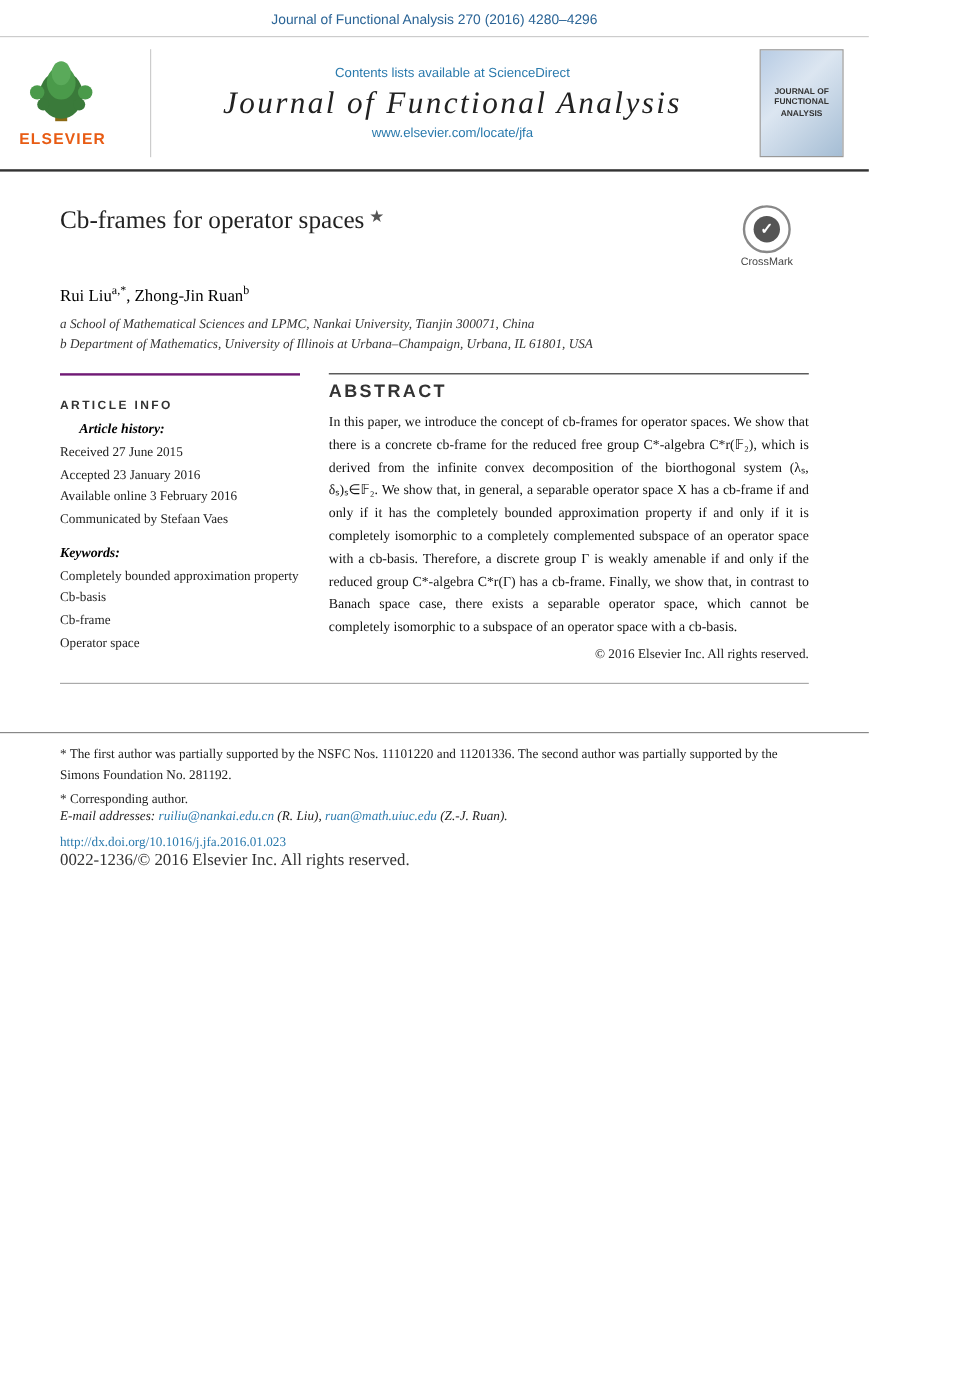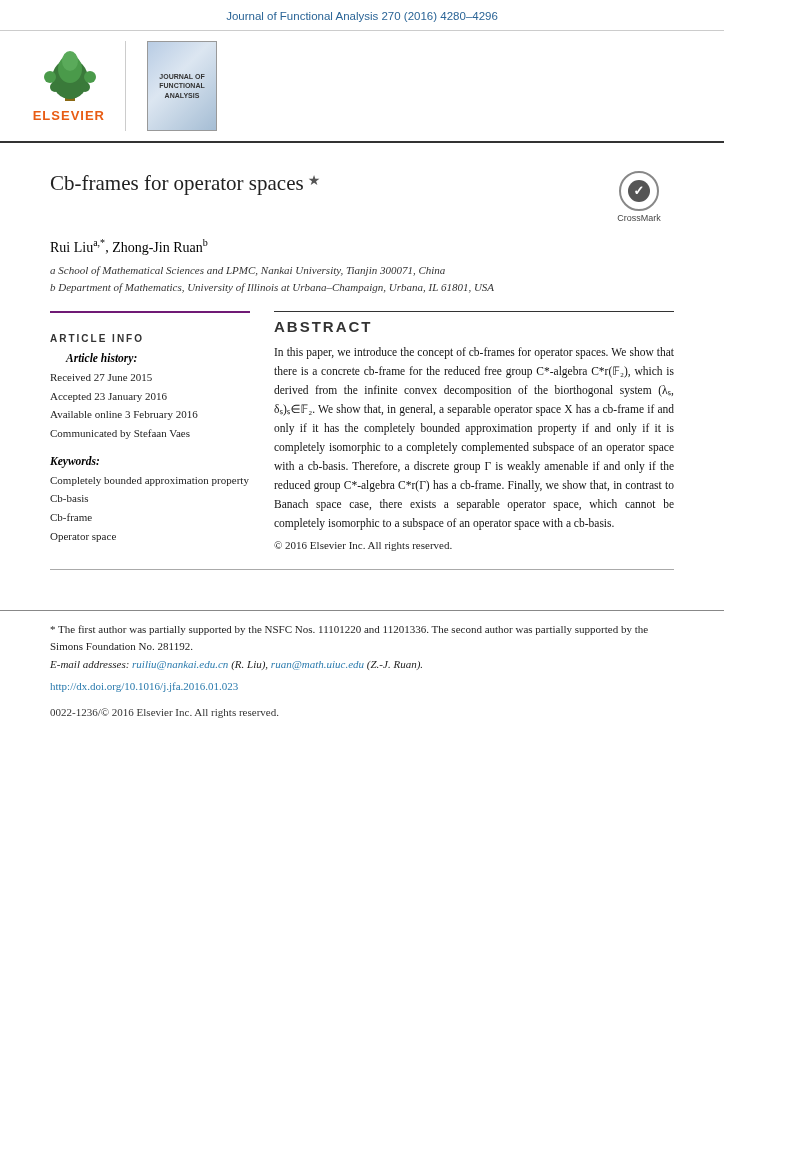--- a/index.html
+++ b/index.html
@@ -37,25 +37,25 @@
       display: flex;
       align-items: stretch;
       border-bottom: 2px solid #333;
       padding: 10px 16px;
       gap: 16px;
     }
 
     .elsevier-logo-box {
       display: flex;
       flex-direction: column;
-      align-items: flex-end;
+      align-items: flex-start;
       justify-content: center;
       min-width: 110px;
       border-right: 1px solid #ccc;
-      padding-right: 20px;
+      padding-right: 5px;
     }
     .elsevier-tree-icon {
       width: 70px;
       height: 55px;
     }
     .elsevier-brand {
       color: #e85c14;
       font-size: 13px;
       font-weight: bold;
       font-family: Arial, sans-serif;
@@ -262,20 +262,21 @@
       text-transform: uppercase;
     }
     .abstract-text {
       font-size: 11.5px;
       line-height: 1.65;
       color: #111;
       text-align: justify;
     }
     .copyright-line {
       font-size: 11px;
+      text-align: right;
       margin-top: 6px;
       color: #222;
     }
 
     
     .divider {
       border: none;
       border-top: 1px solid #aaa;
       margin: 18px 0 10px 0;
     }
@@ -308,23 +309,23 @@
     }
     .doi-line {
       font-size: 11px;
       margin-top: 10px;
     }
     .doi-link {
       color: #2a7aad;
       text-decoration: none;
     }
     .issn-line {
-      font-size: 11px;
+      font-size: 14px;
       color: #333;
-      margin-top: 14px;
+      margin-top: 2px;
     }
   </style>
 </head>
 <body>
 
 <div class="page-container">
   <div class="journal-ref-bar">
     <a class="journal-ref-link">Journal of Functional Analysis 270 (2016) 4280–4296</a>
   </div>
 
@@ -340,20 +341,27 @@
         <ellipse cx="35" cy="12" rx="8" ry="10" fill="#5aaa5a"></ellipse>
 
         <circle cx="15" cy="28" r="6" fill="#4a9a4a"></circle>
         <circle cx="55" cy="28" r="6" fill="#4a9a4a"></circle>
         <circle cx="20" cy="38" r="5" fill="#3a7a3a"></circle>
         <circle cx="50" cy="38" r="5" fill="#3a7a3a"></circle>
       </svg>
       <div class="elsevier-brand">ELSEVIER</div>
     </div>
 
+    <div class="journal-title-center">
+      <div class="contents-line">
+        <span>Contents lists available at </span><span style="color:#2a7aad">ScienceDirect</span>
+      </div>
+      <div class="journal-name-big">Journal of Functional Analysis</div>
+      <div class="journal-url">www.elsevier.com/locate/jfa</div>
+    </div>
 
     <div class="journal-cover-box">
       <div class="journal-cover-thumb">
         <div style="font-weight:bold;font-size:7px;line-height:1.3;">JOURNAL OF<br>FUNCTIONAL<br>ANALYSIS</div>
       </div>
     </div>
   </div>
 
   <div class="main-content">
 
@@ -402,20 +410,21 @@
         <div class="copyright-line">© 2016 Elsevier Inc. All rights reserved.</div>
       </div>
     </div>
 
     <hr class="divider">
 
   </div>
 
   <div class="footer-area">
     <div class="footnote-star">* The first author was partially supported by the NSFC Nos. 11101220 and 11201336. The second author was partially supported by the Simons Foundation No. 281192.</div>
+    <div class="corresponding">* Corresponding author.</div>
     <div class="email-line">
       <span>E-mail addresses: </span><a class="email-link">ruiliu@nankai.edu.cn</a><span> (R. Liu), </span><a class="email-link">ruan@math.uiuc.edu</a><span> (Z.-J. Ruan).</span>
     </div>
 
     <div class="doi-line">
       <a class="doi-link">http://dx.doi.org/10.1016/j.jfa.2016.01.023</a>
     </div>
     <div class="issn-line">0022-1236/© 2016 Elsevier Inc. All rights reserved.</div>
   </div>
 

